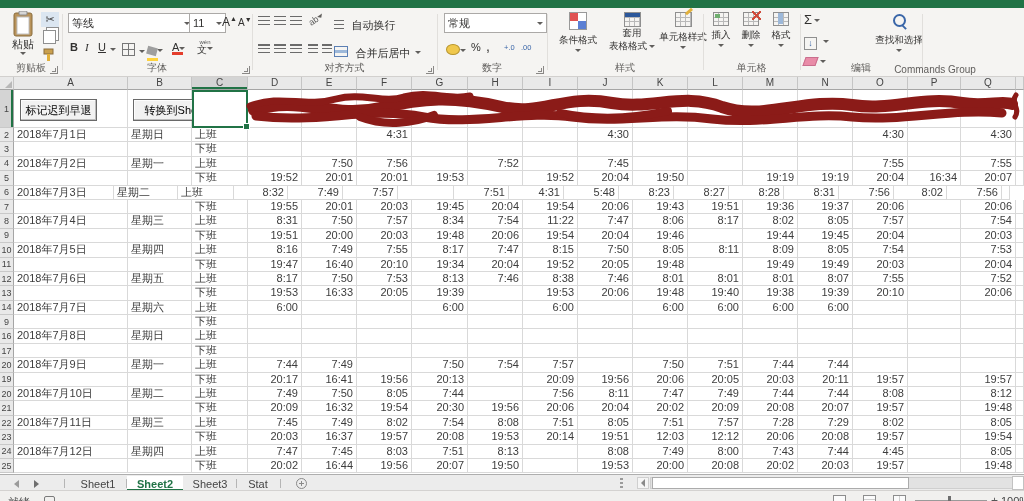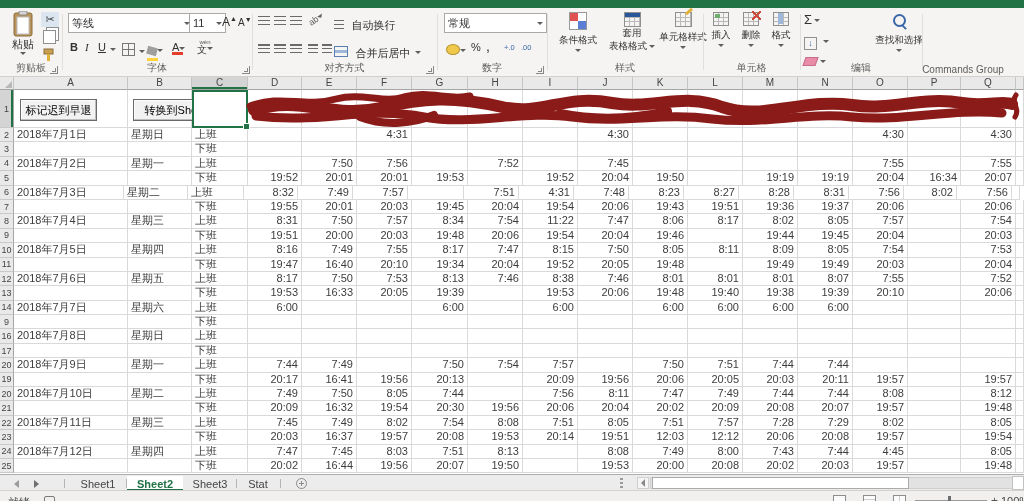--- a/index.html
+++ b/index.html
@@ -239,21 +239,21 @@
     <span class="eraser"></span><span class="caret" style="margin-left:3px"></span>
   </div>
   <div class="bigbtn" style="left:876px;top:4px;width:46px;height:54px">
     <span class="mag" style="margin-top:2px"></span>
     <span class="stxt" style="margin-top:7px">查找和选择</span>
     <span class="caret" style="margin-top:2px"></span>
   </div>
   <div class="glabel" style="left:800px;width:122px">编辑</div>
   <div class="rsep" style="left:922px"></div>
 
-  <div class="glabel" style="left:912px;width:102px">Commands Group</div>
+  <div class="glabel" style="left:884px;width:102px">Commands Group</div>
 </div>
 
 <div id="sheet" class="abs" style="position:absolute">
   <div id="colheads">
       <div class="ch corner"></div>
       <div class="ch" style="width: 114px;">A</div>
       <div class="ch" style="width: 64px;">B</div>
       <div class="ch sel" style="width: 56px;">C</div>
       <div class="ch" style="width: 54px;">D</div>
       <div class="ch" style="width: 55px;">E</div>
@@ -372,30 +372,30 @@
         <div class="c rgt" style="width: 55px;"></div>
         <div class="c rgt" style="width: 55px;">19:19</div>
         <div class="c rgt" style="width: 55px;">19:19</div>
         <div class="c rgt" style="width: 55px;">20:04</div>
         <div class="c rgt" style="width: 53px;">16:34</div>
         <div class="c rgt" style="width: 55px;">20:07</div>
         <div class="c" style="width: 8px;"></div>
       </div>
       <div class="r">
         <div class="gut">6</div>
-        <div class="c lft" style="width: 110px;">2018年7月3日</div>
+        <div class="c lft" style="width: 100px;">2018年7月3日</div>
         <div class="c lft" style="width: 64px;">星期二</div>
         <div class="c lft" style="width: 56px;">上班</div>
         <div class="c rgt" style="width: 54px;">8:32</div>
         <div class="c rgt" style="width: 55px;">7:49</div>
         <div class="c rgt" style="width: 55px;">7:57</div>
         <div class="c rgt" style="width: 56px;"></div>
         <div class="c rgt" style="width: 55px;">7:51</div>
         <div class="c rgt" style="width: 55px;">4:31</div>
-        <div class="c rgt" style="width: 55px;">7:48</div>
+        <div class="c rgt" style="width: 55px;">5:48</div>
         <div class="c rgt" style="width: 55px;">8:23</div>
         <div class="c rgt" style="width: 55px;">8:27</div>
         <div class="c rgt" style="width: 55px;">8:28</div>
         <div class="c rgt" style="width: 55px;">8:31</div>
         <div class="c rgt" style="width: 55px;">7:56</div>
         <div class="c rgt" style="width: 53px;">8:02</div>
         <div class="c rgt" style="width: 55px;">7:56</div>
         <div class="c" style="width: 8px;"></div>
       </div>
       <div class="r">

